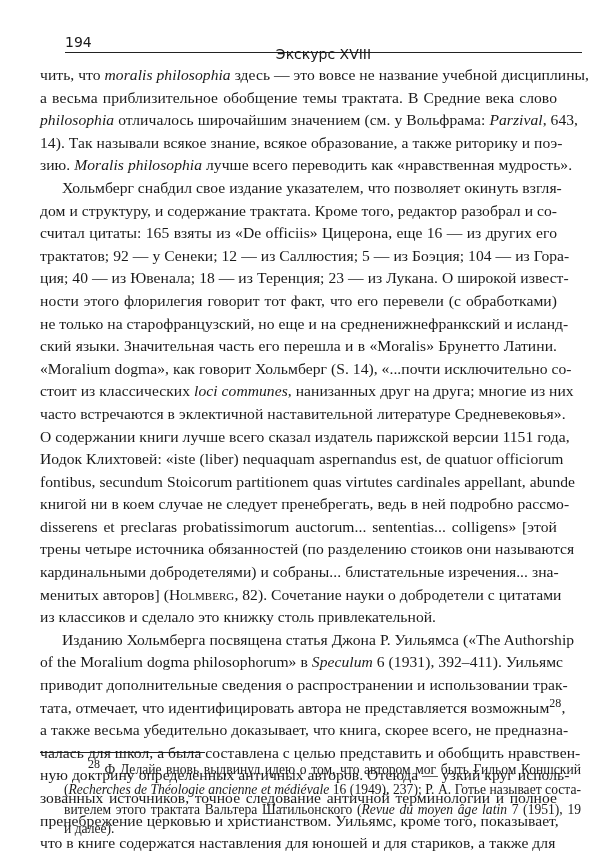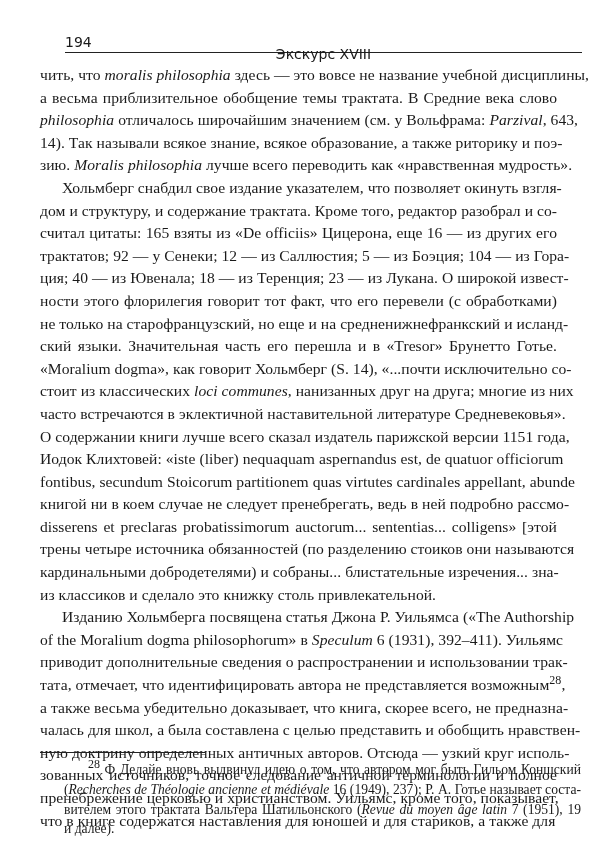--- a/index.html
+++ b/index.html
@@ -47,31 +47,32 @@
         <span class="line last">зию. <i>Moralis philosophia</i> лучше всего переводить как «нравственная мудрость».</span>
       </div>
       <div>
         <span class="line" style="padding-left: 22px;">Хольмберг снабдил свое издание указателем, что позволяет окинуть взгля-</span>
         <span class="line">дом и структуру, и содержание трактата. Кроме того, редактор разобрал и со-</span>
         <span class="line">считал цитаты: 165 взяты из «De officiis» Цицерона, еще 16 — из других его</span>
         <span class="line">трактатов; 92 — у Сенеки; 12 — из Саллюстия; 5 — из Боэция; 104 — из Гора-</span>
         <span class="line">ция; 40 — из Ювенала; 18 — из Теренция; 23 — из Лукана. О широкой извест-</span>
         <span class="line">ности этого флорилегия говорит тот факт, что его перевели (с обработками)</span>
         <span class="line">не только на старофранцузский, но еще и на средненижнефранкский и исланд-</span>
-        <span class="line">ский языки. Значительная часть его перешла и в «Tresor» Брунетто Готье.</span>
+        <span class="line">ский языки. Значительная часть его перешла и в «Moralis» Брунетто Латини.</span>
         <span class="line">«Moralium dogma», как говорит Хольмберг (S. 14), «...почти исключительно со-</span>
         <span class="line">стоит из классических <i>loci communes</i>, нанизанных друг на друга; многие из них</span>
         <span class="line">часто встречаются в эклектичной наставительной литературе Средневековья».</span>
         <span class="line">О содержании книги лучше всего сказал издатель парижской версии 1151 года,</span>
         <span class="line">Иодок Клихтовей: «iste (liber) nequaquam aspernandus est, de quatuor officiorum</span>
         <span class="line">fontibus, secundum Stoicorum partitionem quas virtutes cardinales appellant, abunde</span>
         <span class="line">книгой ни в коем случае не следует пренебрегать, ведь в ней подробно рассмо-</span>
         <span class="line">disserens et preclaras probatissimorum auctorum... sententias... colligens» [этой</span>
         <span class="line">трены четыре источника обязанностей (по разделению стоиков они называются</span>
         <span class="line">кардинальными добродетелями) и собраны... блистательные изречения... зна-</span>
+        <span class="line">менитых авторов] (<span class="sc">Holmberg</span>, 82). Сочетание науки о добродетели с цитатами</span>
         <span class="line last">из классиков и сделало это книжку столь привлекательной.</span>
       </div>
       <div>
         <span class="line" style="padding-left: 22px;">Изданию Хольмберга посвящена статья Джона Р. Уильямса («The Authorship</span>
         <span class="line">of the Moralium dogma philosophorum» в <i>Speculum</i> 6 (1931), 392–411). Уильямс</span>
         <span class="line">приводит дополнительные сведения о распространении и использовании трак-</span>
         <span class="line">тата, отмечает, что идентифицировать автора не представляется возможным<sup>28</sup>,</span>
         <span class="line">а также весьма убедительно доказывает, что книга, скорее всего, не предназна-</span>
         <span class="line">чалась для школ, а была составлена с целью представить и обобщить нравствен-</span>
         <span class="line">ную доктрину определенных античных авторов. Отсюда — узкий круг исполь-</span>

